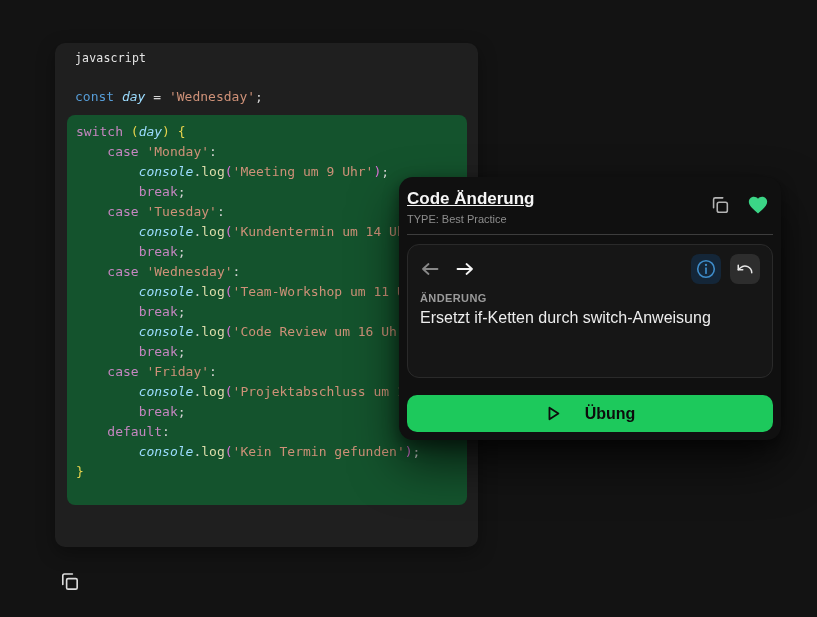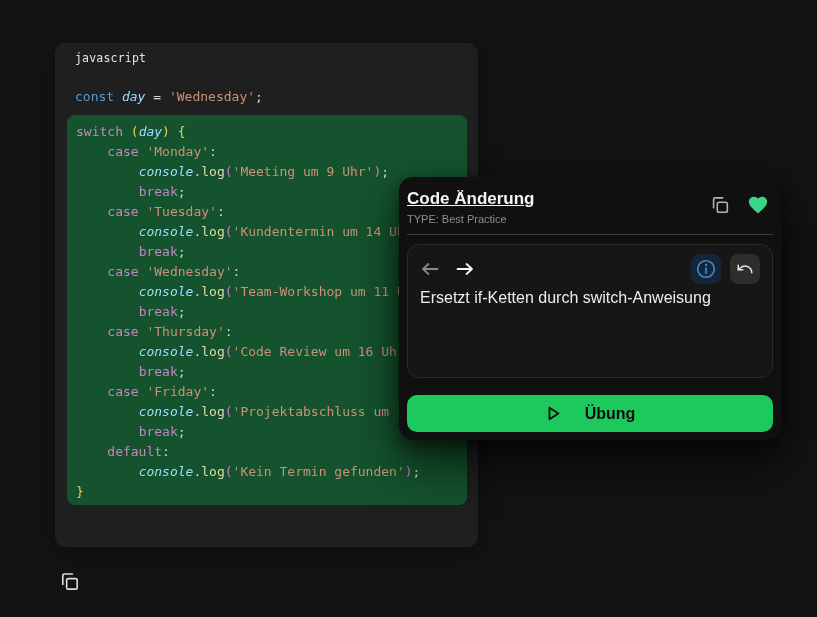--- a/index.html
+++ b/index.html
@@ -179,21 +179,20 @@
       <div class="code-line"><span class="tok-ctrl">switch</span><span class="tok-punc"> </span><span class="tok-b1">(</span><span class="tok-var">day</span><span class="tok-b1">)</span><span class="tok-punc"> </span><span class="tok-b1">{</span></div>
       <div class="code-line"><span class="tok-punc">    </span><span class="tok-ctrl">case</span><span class="tok-punc"> </span><span class="tok-str">'Monday'</span><span class="tok-punc">:</span></div>
       <div class="code-line"><span class="tok-punc">        </span><span class="tok-var">console</span><span class="tok-punc">.</span><span class="tok-fn">log</span><span class="tok-b2">(</span><span class="tok-str">'Meeting um 9 Uhr'</span><span class="tok-b2">)</span><span class="tok-punc">;</span></div>
       <div class="code-line"><span class="tok-punc">        </span><span class="tok-ctrl">break</span><span class="tok-punc">;</span></div>
       <div class="code-line"><span class="tok-punc">    </span><span class="tok-ctrl">case</span><span class="tok-punc"> </span><span class="tok-str">'Tuesday'</span><span class="tok-punc">:</span></div>
       <div class="code-line"><span class="tok-punc">        </span><span class="tok-var">console</span><span class="tok-punc">.</span><span class="tok-fn">log</span><span class="tok-b2">(</span><span class="tok-str">'Kundentermin um 14 Uhr'</span><span class="tok-b2">)</span><span class="tok-punc">;</span></div>
       <div class="code-line"><span class="tok-punc">        </span><span class="tok-ctrl">break</span><span class="tok-punc">;</span></div>
       <div class="code-line"><span class="tok-punc">    </span><span class="tok-ctrl">case</span><span class="tok-punc"> </span><span class="tok-str">'Wednesday'</span><span class="tok-punc">:</span></div>
       <div class="code-line"><span class="tok-punc">        </span><span class="tok-var">console</span><span class="tok-punc">.</span><span class="tok-fn">log</span><span class="tok-b2">(</span><span class="tok-str">'Team-Workshop um 11 Uhr'</span><span class="tok-b2">)</span><span class="tok-punc">;</span></div>
       <div class="code-line"><span class="tok-punc">        </span><span class="tok-ctrl">break</span><span class="tok-punc">;</span></div>
-      <div class="code-line"><span class="tok-punc">    </span><span class="tok-ctrl">case</span><span class="tok-punc"> </span><span class="tok-str">'Thursday'</span><span class="tok-punc">:</span></div>
       <div class="code-line"><span class="tok-punc">        </span><span class="tok-var">console</span><span class="tok-punc">.</span><span class="tok-fn">log</span><span class="tok-b2">(</span><span class="tok-str">'Code Review um 16 Uhr'</span><span class="tok-b2">)</span><span class="tok-punc">;</span></div>
       <div class="code-line"><span class="tok-punc">        </span><span class="tok-ctrl">break</span><span class="tok-punc">;</span></div>
       <div class="code-line"><span class="tok-punc">    </span><span class="tok-ctrl">case</span><span class="tok-punc"> </span><span class="tok-str">'Friday'</span><span class="tok-punc">:</span></div>
       <div class="code-line"><span class="tok-punc">        </span><span class="tok-var">console</span><span class="tok-punc">.</span><span class="tok-fn">log</span><span class="tok-b2">(</span><span class="tok-str">'Projektabschluss um 15 Uhr'</span><span class="tok-b2">)</span><span class="tok-punc">;</span></div>
       <div class="code-line"><span class="tok-punc">        </span><span class="tok-ctrl">break</span><span class="tok-punc">;</span></div>
       <div class="code-line"><span class="tok-punc">    </span><span class="tok-ctrl">default</span><span class="tok-punc">:</span></div>
       <div class="code-line"><span class="tok-punc">        </span><span class="tok-var">console</span><span class="tok-punc">.</span><span class="tok-fn">log</span><span class="tok-b2">(</span><span class="tok-str">'Kein Termin gefunden'</span><span class="tok-b2">)</span><span class="tok-punc">;</span></div>
       <div class="code-line"><span class="tok-b1">}</span></div>
     </div>
 </div>
@@ -267,20 +266,21 @@
           <span style="display:flex;">
             <svg width="18" height="18" viewBox="0 0 24 24" fill="none" stroke="#e6e6e6" stroke-width="2" stroke-linecap="round" stroke-linejoin="round">
               <path d="M3 7v6h6"></path>
               <path d="M21 17a9 9 0 0 0-15-6.7L3 13"></path>
             </svg>
           </span>
         </button>
       </div>
     </div>
 
+    <div class="section-label">ÄNDERUNG</div>
     <div class="section-text">Ersetzt if-Ketten durch switch-Anweisung</div>
   </div>
 
   <button class="uebung-btn">
     <span style="display:flex;">
       <svg width="17" height="17" viewBox="0 0 16 16" fill="none" stroke="#0c0c0c" stroke-width="1.7" stroke-linejoin="round">
         <path d="M4.2 2.6 12.6 8 4.2 13.4Z"></path>
       </svg>
     </span>
     <span>Übung</span>

